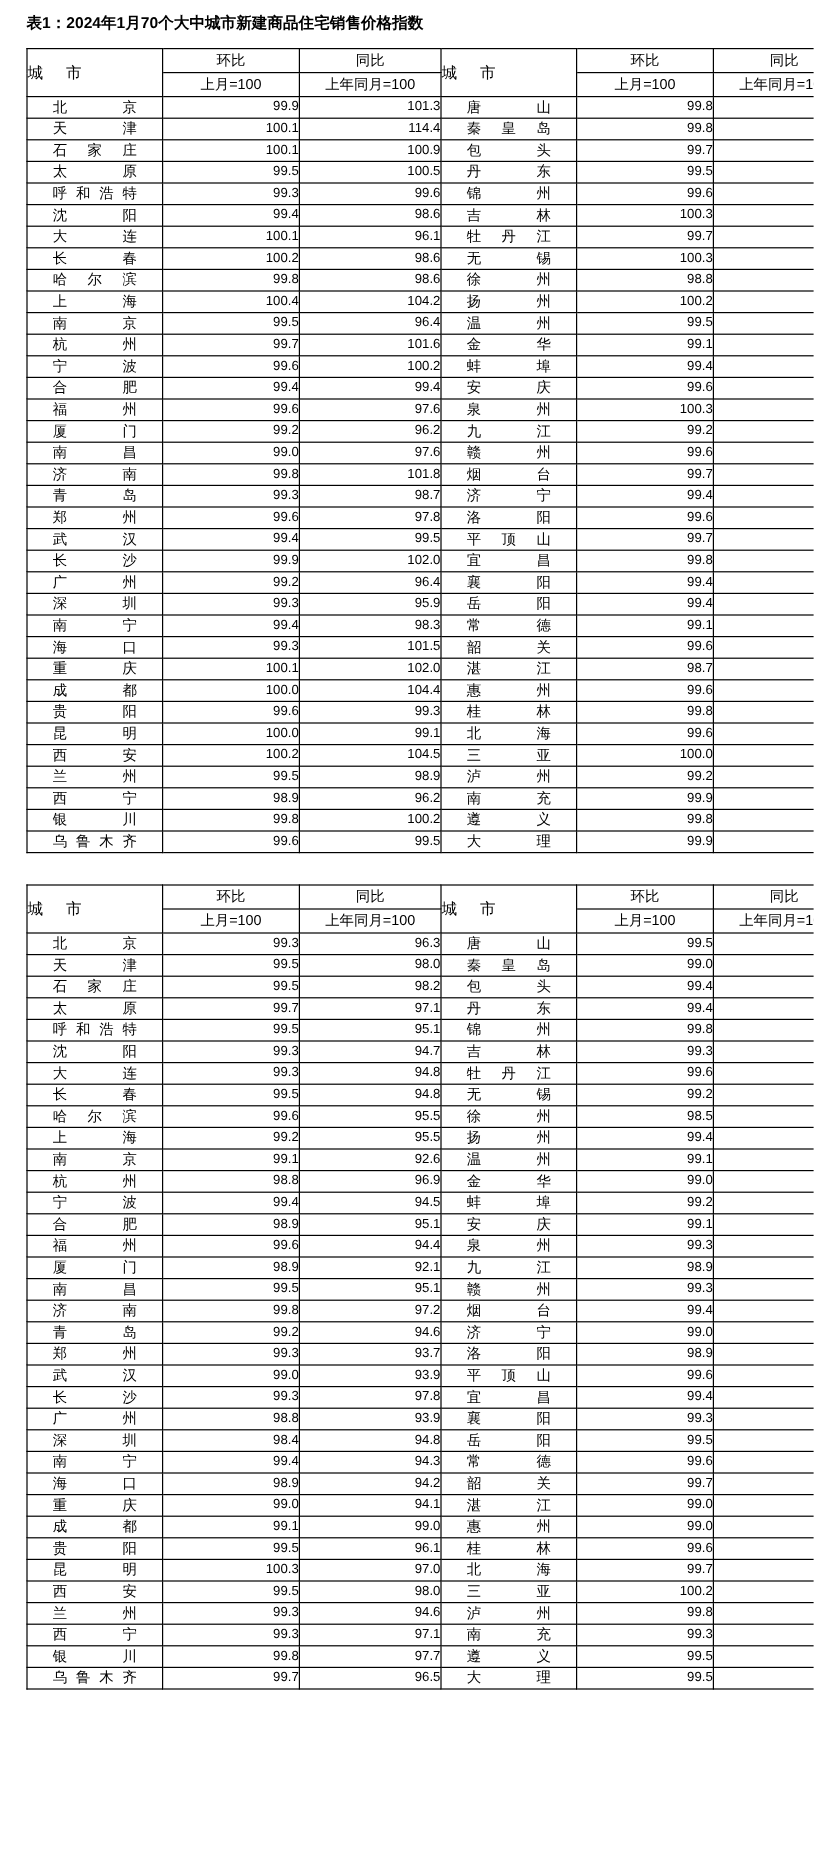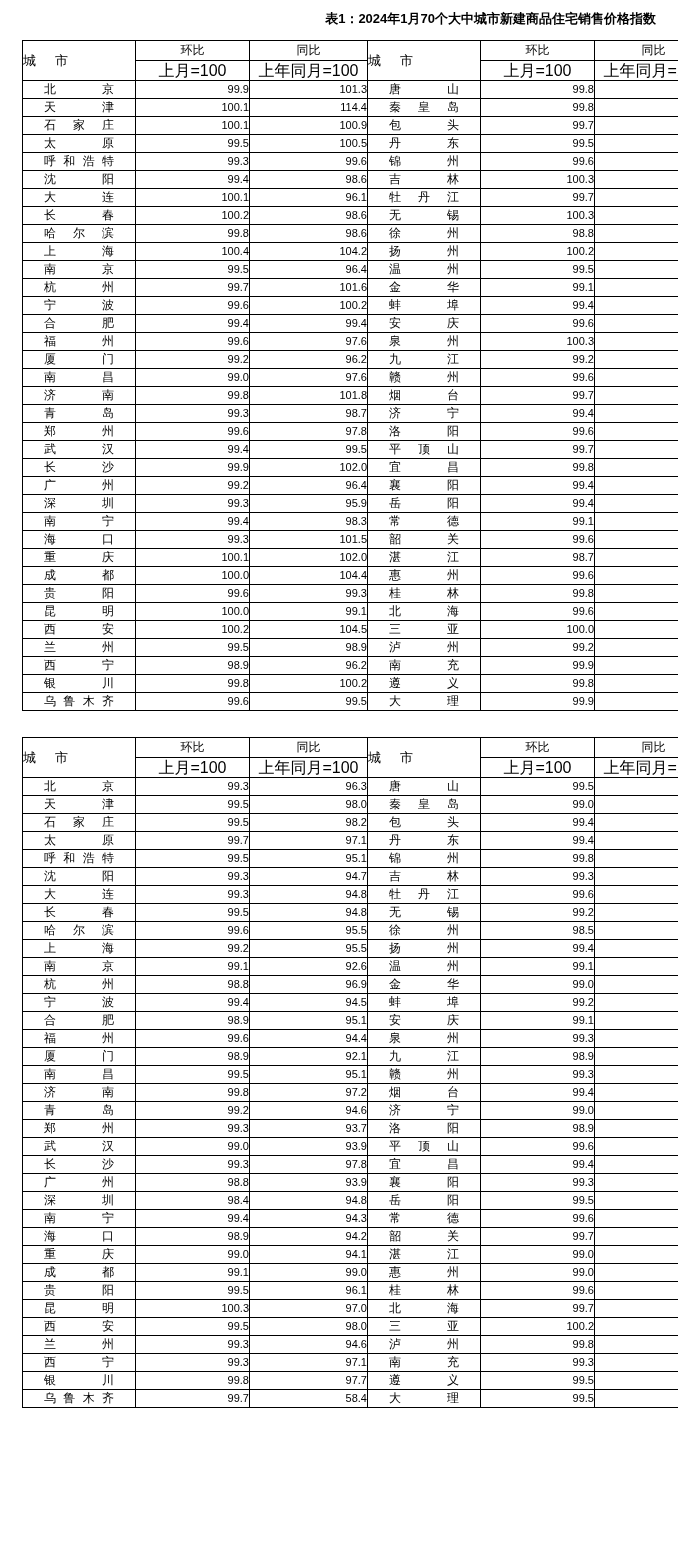--- a/index.html
+++ b/index.html
@@ -18,21 +18,21 @@
     box-sizing: border-box;
     padding: 0;
   }
   .table-block {
     padding: 0 22px;
     box-sizing: border-box;
   }
   .table-title {
     font-size: 13px;
     font-weight: bold;
-    text-align: right;
+    text-align: left;
     margin: 0;
     padding: 10px 0 12px 0;
     letter-spacing: 0px;
   }
   table.price {
     border-collapse: collapse;
     width: 634px;
     table-layout: fixed;
     font-size: 11px;
   }
@@ -50,21 +50,21 @@
     letter-spacing: 3px;
   }
   .hdr-top {
     font-size: 12px;
     font-weight: normal;
     height: 19px;
     line-height: 19px;
   }
   .hdr-sub {
     text-align: center;
-    font-size: 16px;
+    font-size: 12px;
     font-weight: normal;
     height: 19px;
     line-height: 19px;
   }
   td.city {
     text-align: center;
     height: 17px;
     line-height: 17px;
     font-size: 12px;
     white-space: nowrap;
@@ -702,21 +702,21 @@
             <td class="city"><span class="city-inner">银　川</span></td>
             <td class="num">99.8</td>
             <td class="num">97.7</td>
             <td class="city"><span class="city-inner">遵　义</span></td>
             <td class="num">99.5</td>
             <td class="num">97.3</td>
           </tr>
           <tr>
             <td class="city"><span class="city-inner">乌鲁木齐</span></td>
             <td class="num">99.7</td>
-            <td class="num">58.4</td>
+            <td class="num">96.5</td>
             <td class="city"><span class="city-inner">大　理</span></td>
             <td class="num">99.5</td>
             <td class="num">96.9</td>
           </tr>
         </tbody>
     </table>
   </div>
 
   <div class="bottom-pad"></div>
 </div>

